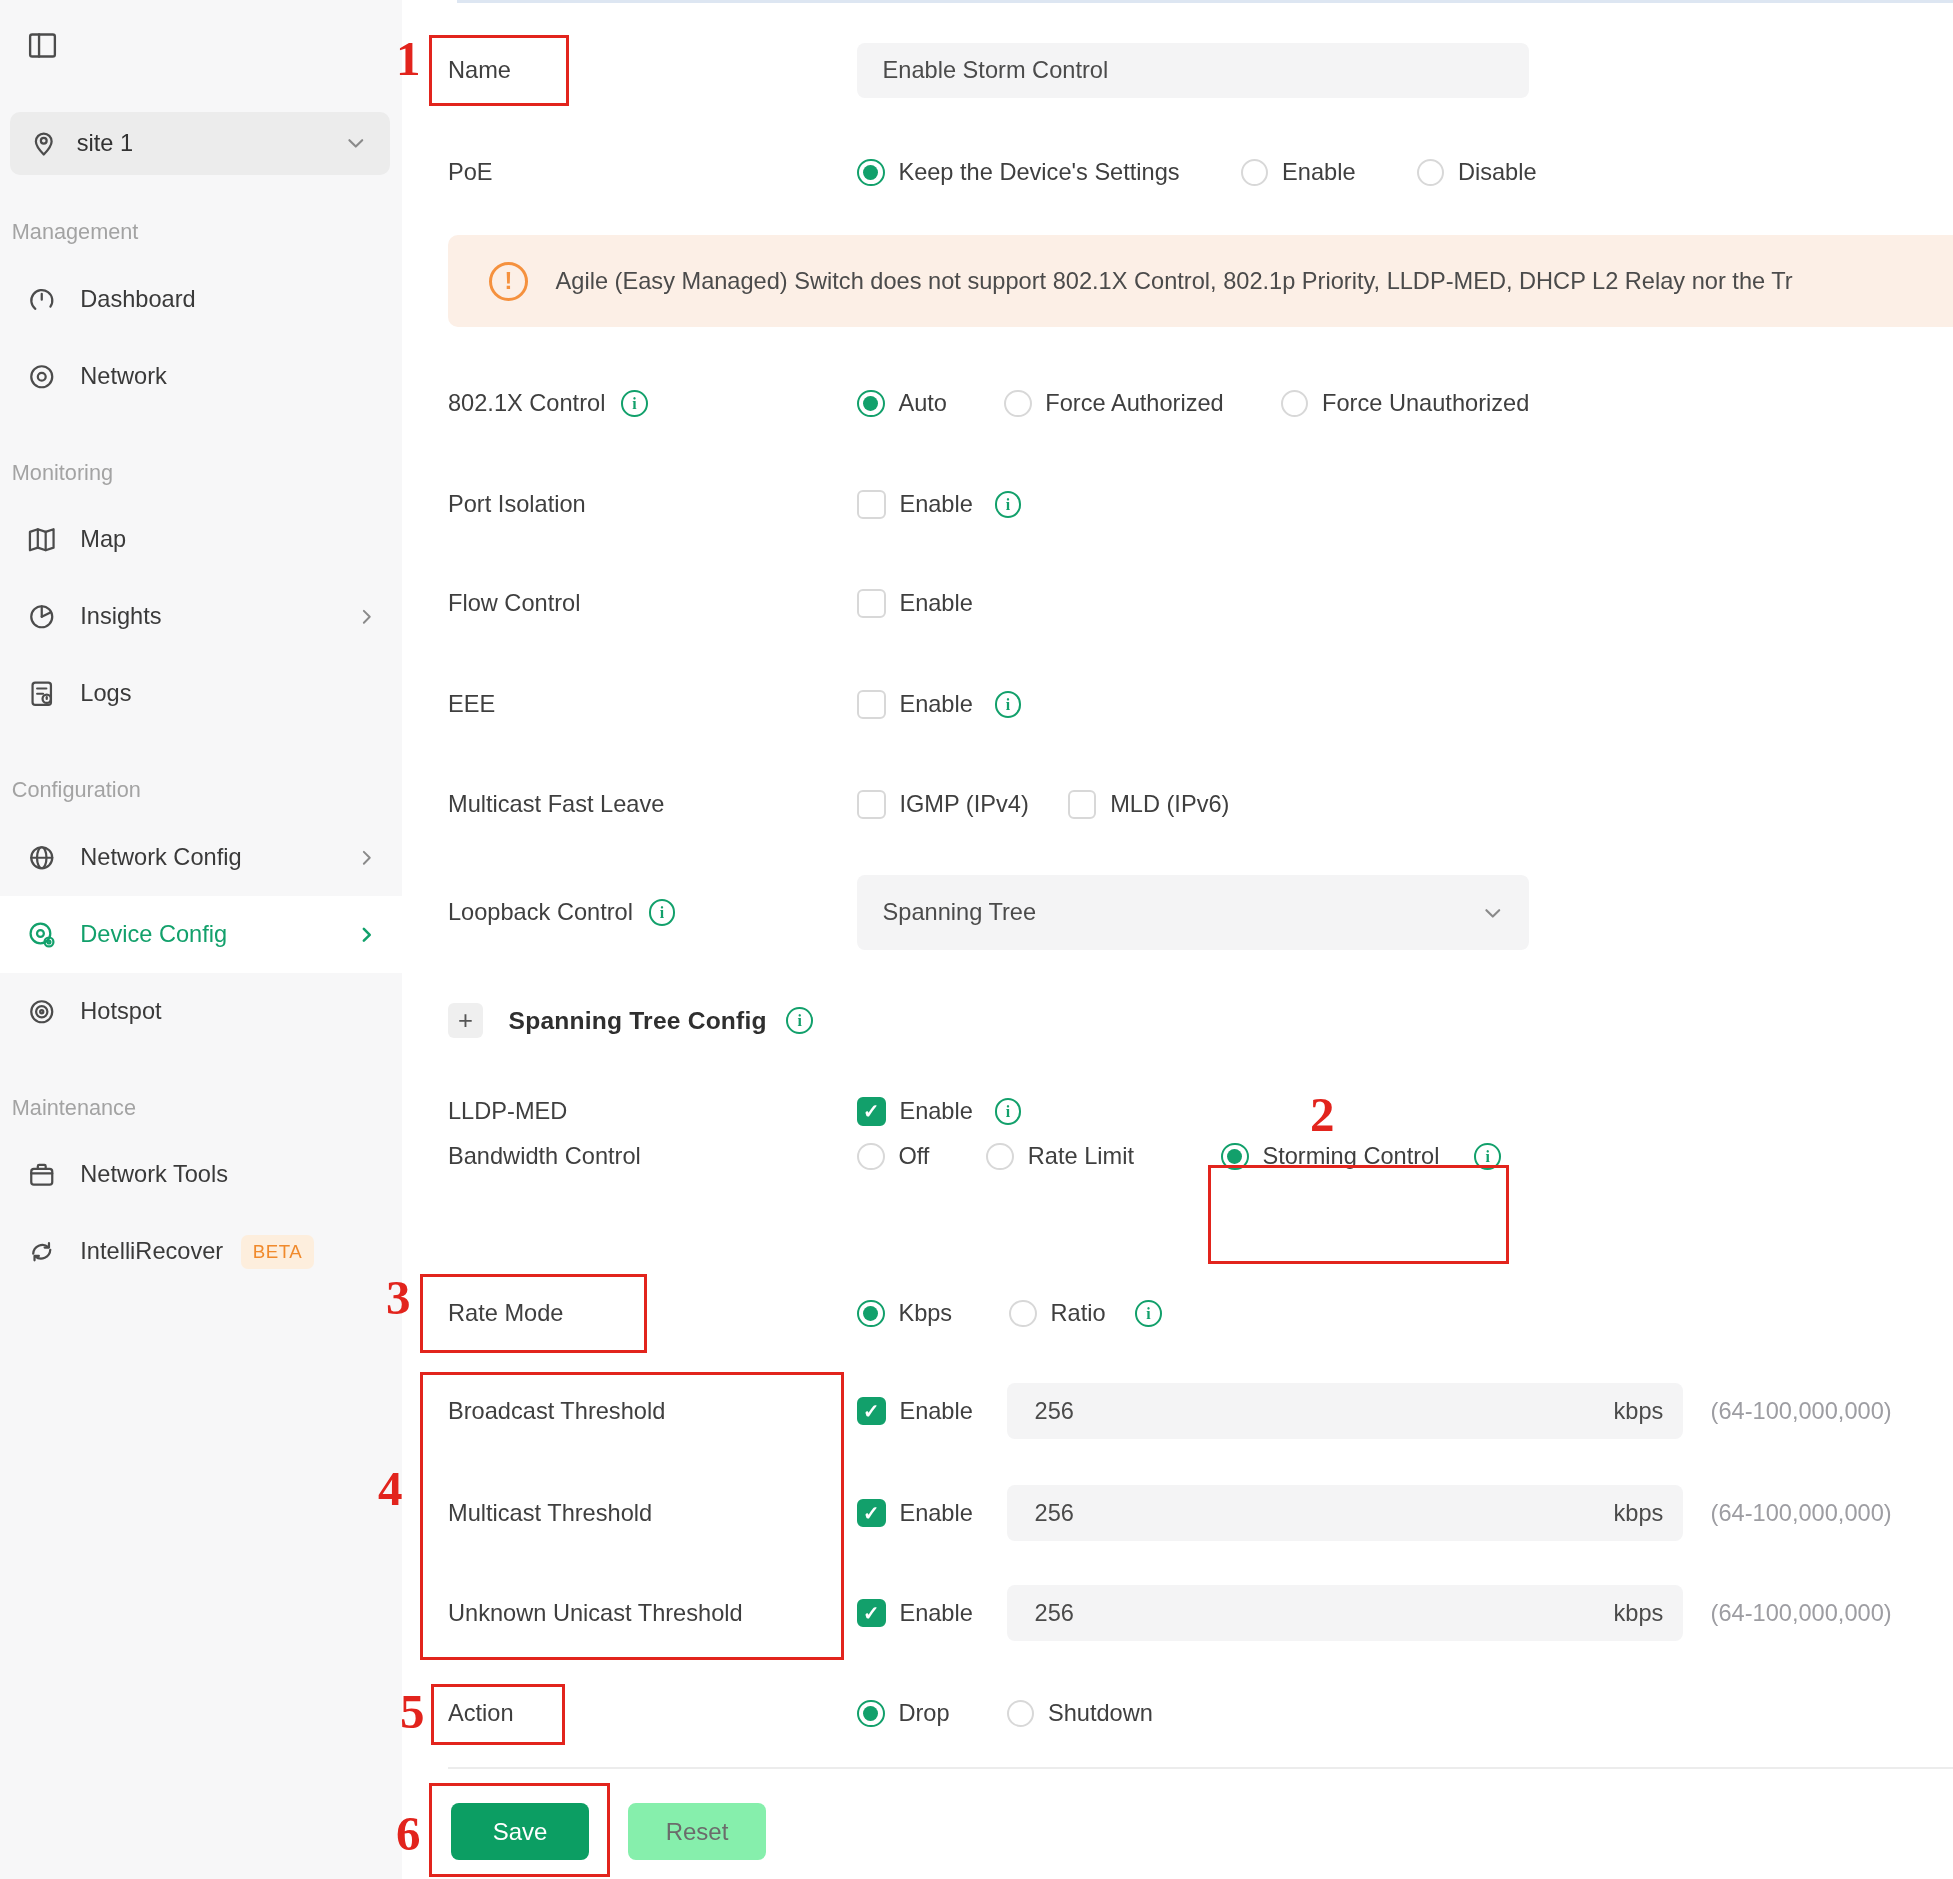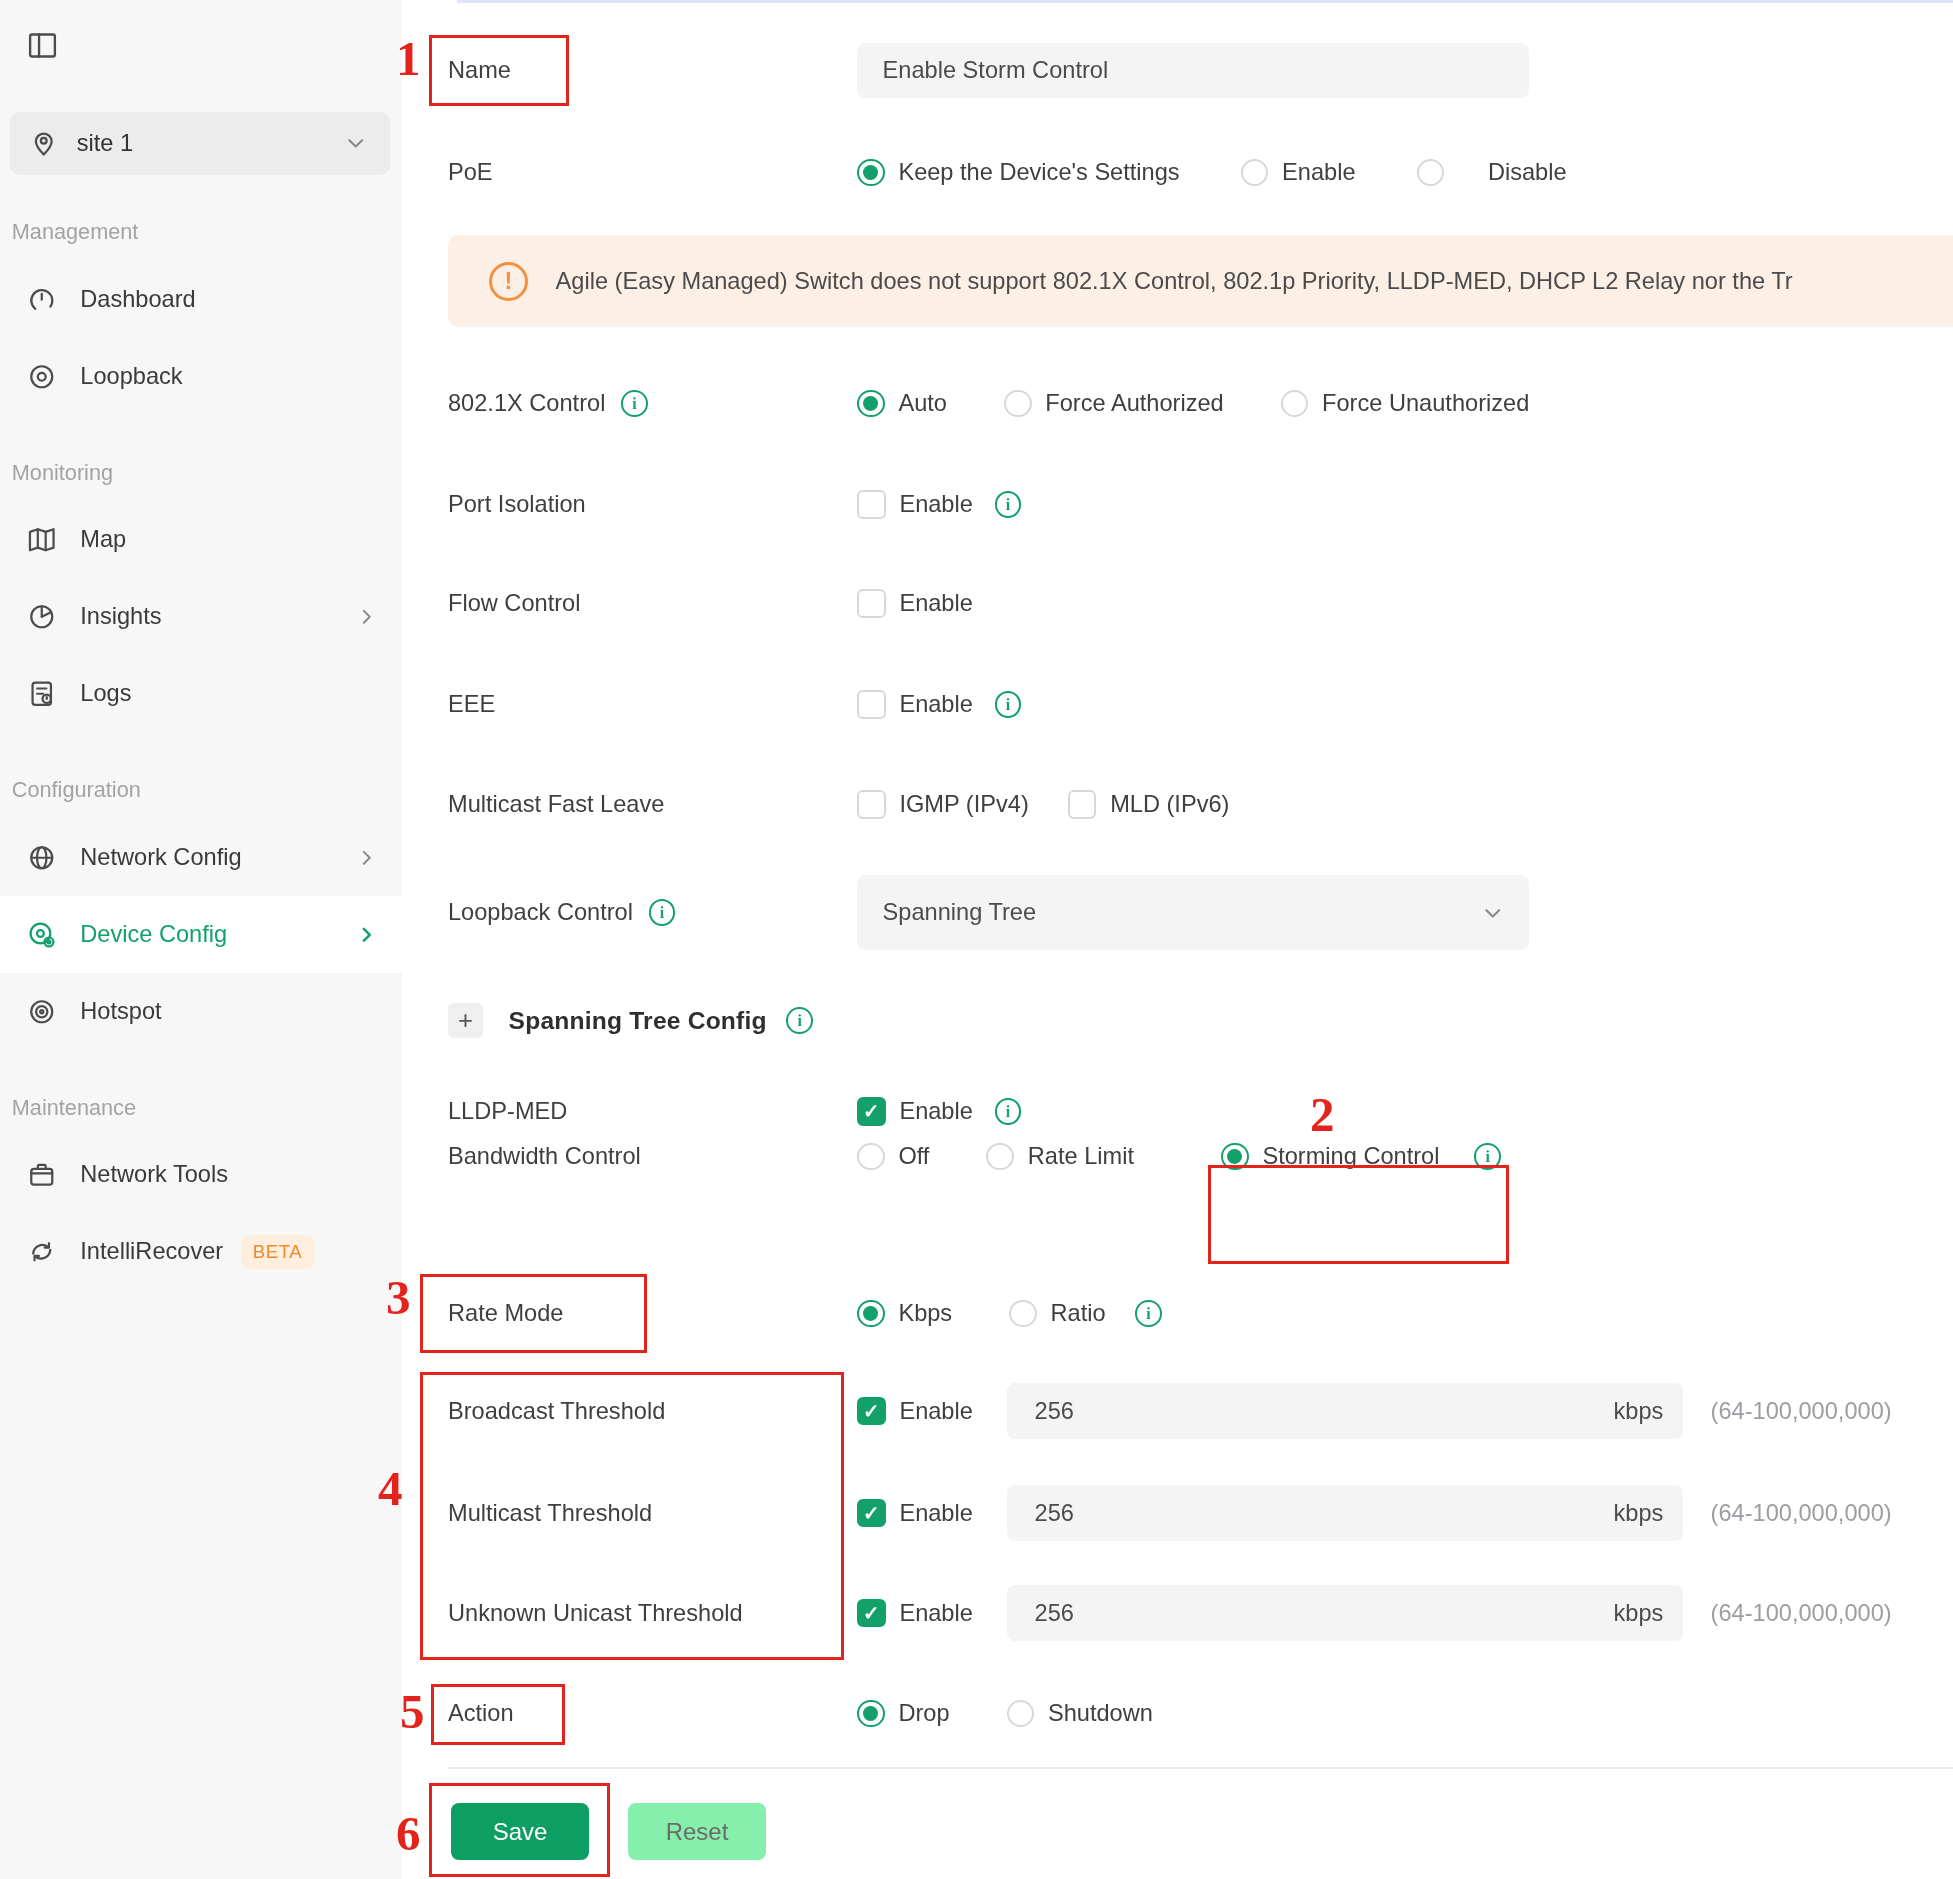--- a/index.html
+++ b/index.html
@@ -125,21 +125,21 @@
       <span class="nlabel">Dashboard</span>
     </div>
 
     <div class="nav-item">
       <span class="nico">
         <svg class="lineicon" width="31.5" height="31.5" viewBox="0 0 24 24">
           <circle cx="12" cy="12" r="8"></circle>
             <circle cx="12" cy="12" r="3"></circle>
         </svg>
       </span>
-      <span class="nlabel">Loopback</span>
+      <span class="nlabel">Network</span>
     </div>
 
 
     <div class="section-label">Monitoring</div>
 
     <div class="nav-item first">
       <span class="nico">
         <svg class="lineicon" width="31.5" height="31.5" viewBox="0 0 24 24">
           <path d="M3 6l6-2 6 2 6-2v14l-6 2-6-2-6 2z"></path>
             <line x1="9" y1="4" x2="9" y2="18"></line>
@@ -264,21 +264,21 @@
             <span class="dot"></span>
           </span>
         <span class="opt-label">Keep the Device's Settings</span>
       </div>
       <div class="group" style="margin-left:61px;">
         <span class="radio">
             <span class="dot"></span>
           </span>
         <span class="opt-label">Enable</span>
       </div>
-      <div class="group" style="margin-left:61px;gap:30px;">
+      <div class="group" style="margin-left:61px;">
         <span class="radio">
             <span class="dot"></span>
           </span>
         <span class="opt-label">Disable</span>
       </div>
     </div>
 
     <div class="warning">
       <span class="warn-icon">!</span>
       <span class="warn-text">Agile (Easy Managed) Switch does not support 802.1X Control, 802.1p Priority, LLDP-MED, DHCP L2 Relay nor the Tr</span>

